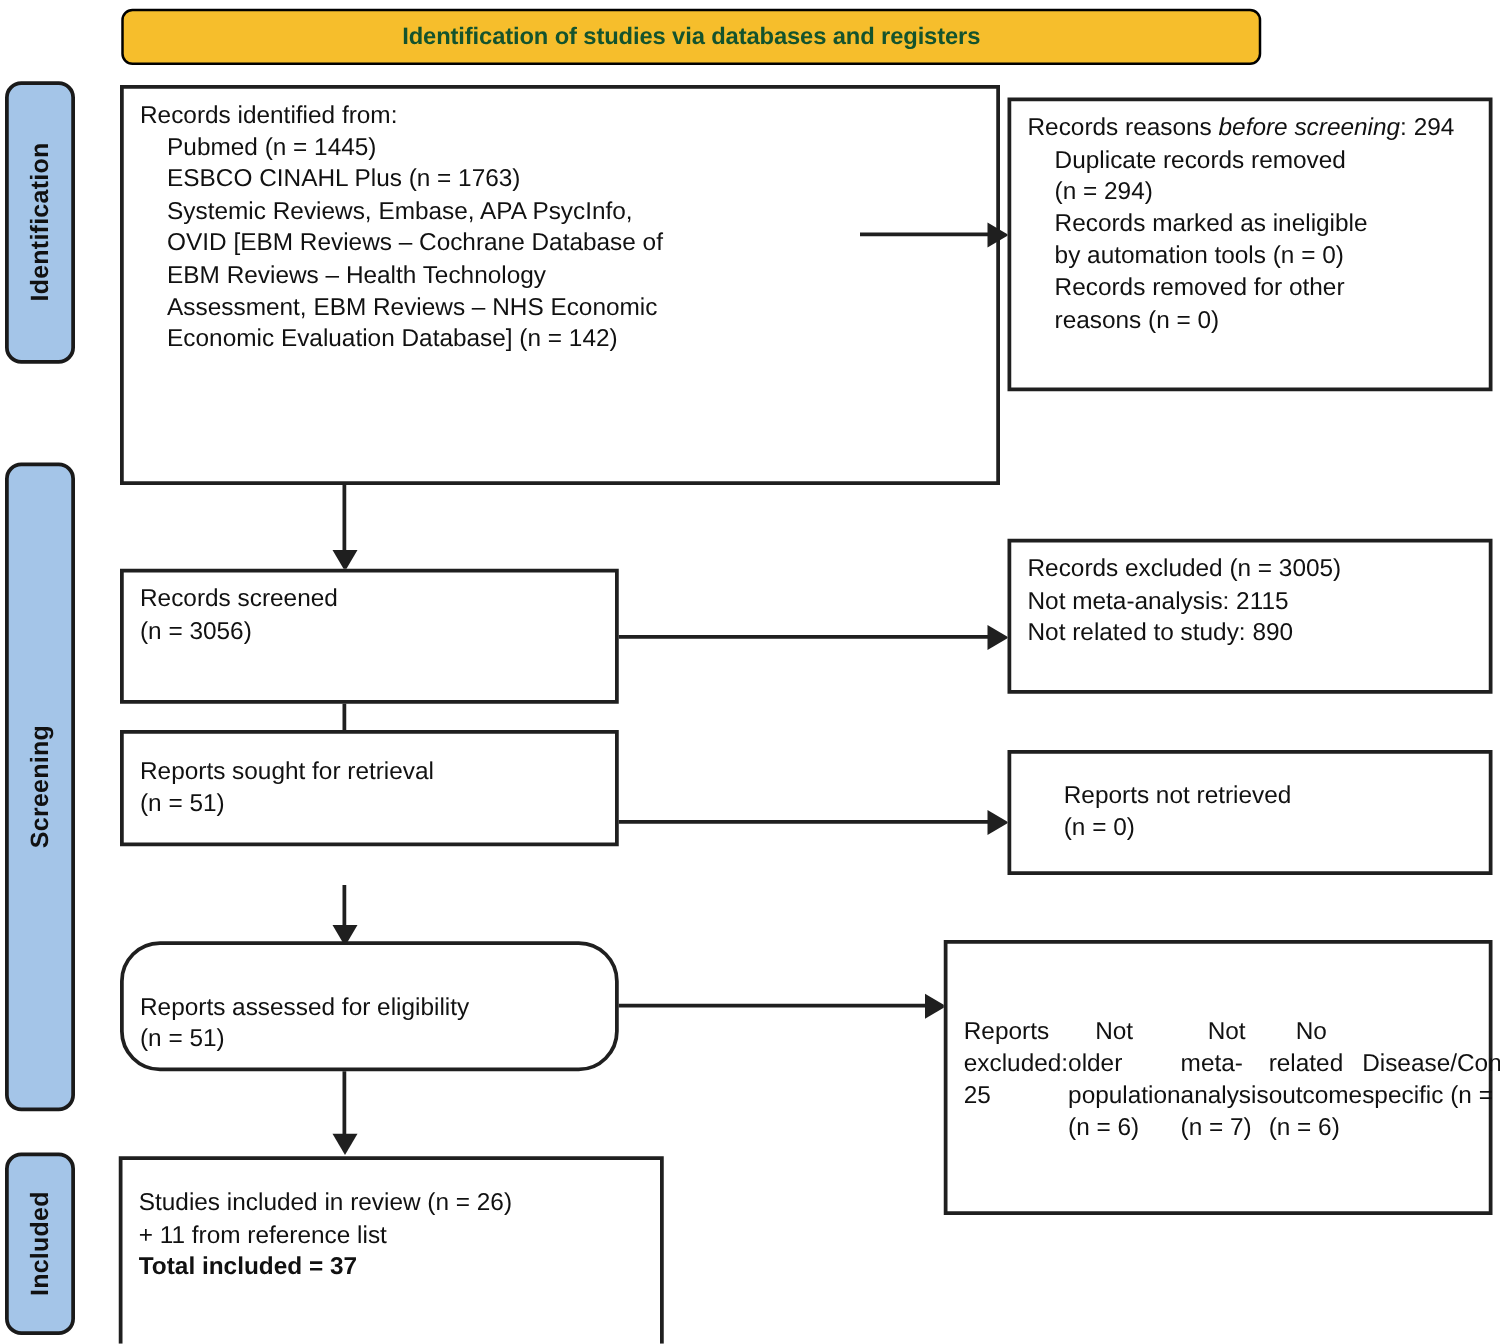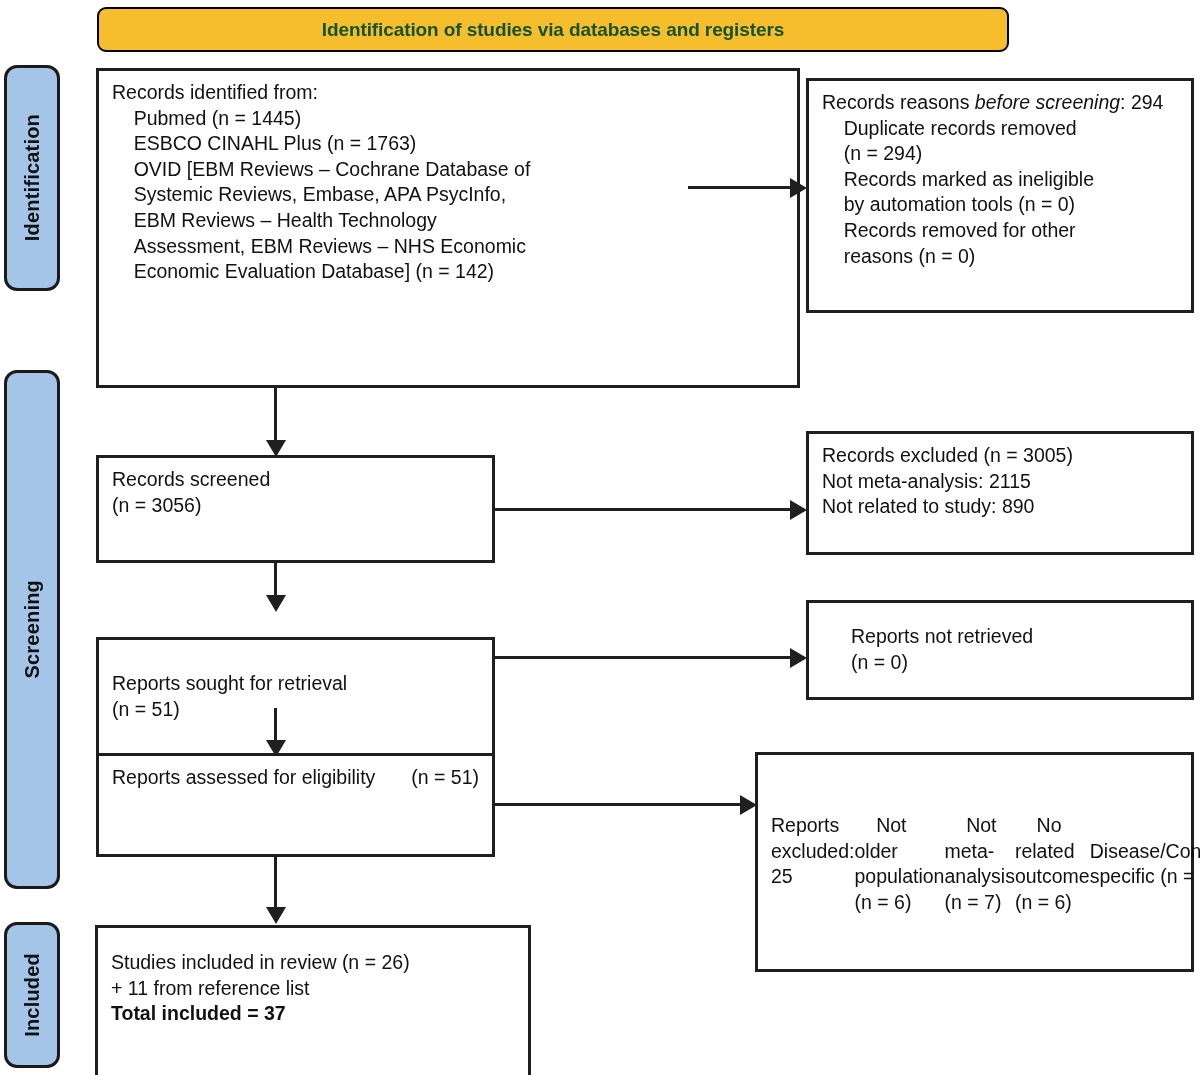--- a/index.html
+++ b/index.html
@@ -121,22 +121,22 @@
     <span>Screening</span>
   </div>
   <div class="stage" style="top:922px; height:146px;">
     <span>Included</span>
   </div>
 
   <div class="box" style="left:96px; top:68px; width:704px; height:320px;">
     <p>Records identified from:</p>
     <p>    Pubmed (n = 1445)</p>
     <p>    ESBCO CINAHL Plus (n = 1763)</p>
+    <p>    Systemic Reviews, Embase, APA PsycInfo,</p>
     <p>    OVID [EBM Reviews – Cochrane Database of</p>
-    <p>    Systemic Reviews, Embase, APA PsycInfo,</p>
     <p>    EBM Reviews – Health Technology</p>
     <p>    Assessment, EBM Reviews – NHS Economic</p>
     <p>    Economic Evaluation Database] (n = 142)</p>
   </div>
 
   <div class="hline" style="left:688px; top:186px; width:104px;"></div>
   <div class="arrow-right" style="left:790px; top:178px;"></div>
 
   <div class="box" style="left:806px; top:78px; width:388px; height:235px;">
     <p><span>Records reasons </span><span class="ital">before screening</span><span>: 294</span></p>
@@ -161,37 +161,37 @@
 
   <div class="box" style="left:806px; top:431px; width:388px; height:124px;">
     <p>Records excluded (n = 3005)</p>
     <p>Not meta-analysis: 2115</p>
     <p>Not related to study: 890</p>
   </div>
 
   <div class="vline" style="left:274px; top:563px; height:35px;"></div>
   <div class="arrow-down" style="left:266px; top:595px;"></div>
 
-  <div class="box" style="left:96px; top:637px; width:399px; height:120px; display:flex; flex-direction:column; justify-content:center;">
+  <div class="box" style="left:96px; top:584px; width:399px; height:93px; display:flex; flex-direction:column; justify-content:center;">
     <p>Reports sought for retrieval</p>
     <p>(n = 51)</p>
   </div>
 
   <div class="hline" style="left:495px; top:656px; width:297px;"></div>
   <div class="arrow-right" style="left:790px; top:648px;"></div>
 
   <div class="box" style="left:806px; top:600px; width:388px; height:100px; display:flex; flex-direction:column; justify-content:center;padding-left:42px;">
     <p>Reports not retrieved</p>
     <p>(n = 0)</p>
   </div>
 
   <div class="vline" style="left:274px; top:708px; height:35px;"></div>
   <div class="arrow-down" style="left:266px; top:740px;"></div>
 
-  <div class="box" style="left:96px; top:753px; width:399px; height:104px; display:flex; flex-direction:row; justify-content:space-between;">
+  <div class="box" style="left:96px; top:753px; width:399px; height:104px; display:flex; flex-direction:column; justify-content:flex-end;border-radius:32px;">
     <p>Reports assessed for eligibility</p>
     <p>(n = 51)</p>
   </div>
 
   <div class="hline" style="left:495px; top:803px; width:247px;"></div>
   <div class="arrow-right" style="left:740px; top:795px;"></div>
 
   <div class="box" style="left:755px; top:752px; width:439px; height:220px; display:flex; flex-direction:row; justify-content:flex-start; padding-top:58px;">
     <p>Reports excluded: 25</p>
     <p>    Not older population (n = 6)</p>

